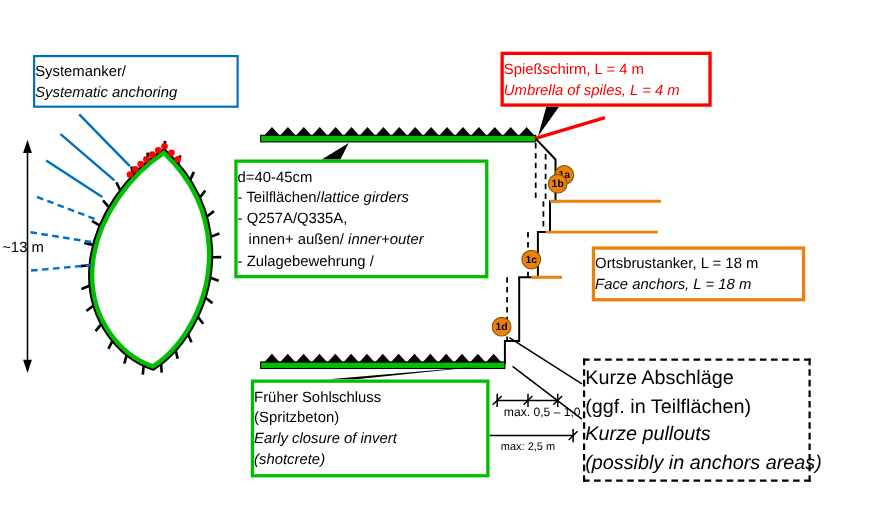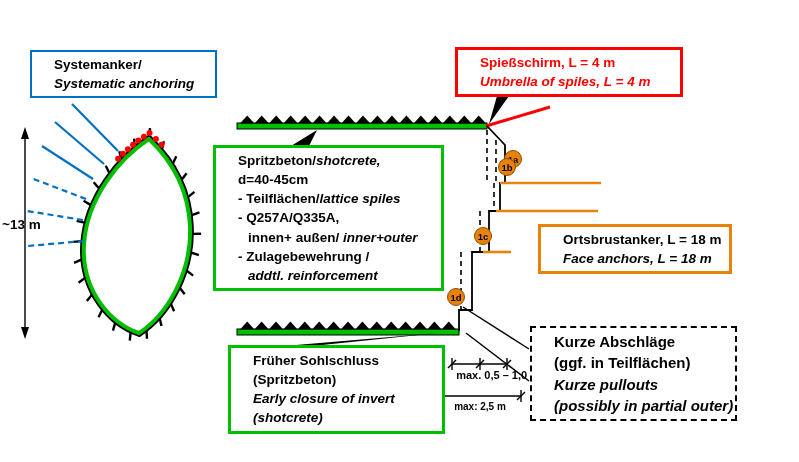--- a/index.html
+++ b/index.html
@@ -1,29 +1,29 @@
 <!DOCTYPE html>
 <html style="--green: #00bf00; --blue: #0070c0; --red: #ff0000; --orange: #e8820c; --black: #000000;"><head>
 <meta charset="utf-8">
 <style>
   html,body{margin:0;padding:0}
   body{font-family:"Liberation Sans",sans-serif;background:#fff}
   .canvas{position:relative;width:799px;height:462px;background:#fff;overflow:hidden}
   .layer{position:absolute;left:0;top:0}
-  .box{position:absolute;background:#fff;color:#000;font-weight:bold;font-size:13.5px;line-height:1.42;padding:3px 22px;box-sizing:border-box}
+  .box{position:absolute;background:#fff;color:#000;font-weight:normal;font-size:13.5px;line-height:1.42;padding:3px 0;box-sizing:border-box}
   .box .ln{white-space:nowrap}
   .i{font-style:italic}
   .ind{padding-left:10px}
   .blue-border{border:2.5px solid var(--blue,#0070c0)}
   .red-border{border:3px solid var(--red,#ff0000);color:var(--red,#ff0000)}
   .green-border{border:3px solid var(--green,#00bf00)}
   .orange-border{border:3px solid var(--orange,#e8820c)}
-  .dashed-border{border:2px dashed #000;font-size:15px}
+  .dashed-border{border:2px dashed #000;font-size:18px}
   .stage{position:absolute;width:18px;height:18px;border-radius:50%;background:var(--orange,#e8820c);border:1px solid #8a5200;display:flex;align-items:center;justify-content:center;font-size:9.5px;font-weight:bold;color:#000;box-sizing:border-box}
-  .lbl{position:absolute;font-weight:bold;color:#000}
+  .lbl{position:absolute;font-weight:normal;color:#000}
   
   .tick{stroke:#000;stroke-width:2.4}
   .dot{fill:var(--red,#ff0000)}
   .tri{fill:#000}
   .bar{fill:var(--green,#00bf00);stroke:#000;stroke-width:1}
   .dash{stroke:#000;stroke-width:1.6;stroke-dasharray:5 4;fill:none}
   .solid{stroke:#000;stroke-width:1.8;fill:none}
   .thin{stroke:#000;stroke-width:1.4;fill:none}
   .oline{stroke:var(--orange,#e8820c);stroke-width:2.6}
   .redline{stroke:var(--red,#ff0000);stroke-width:3}
@@ -189,52 +189,50 @@
 
   <div class="lbl" style="left:2px;top:217px;font-size:13.5px">~13 m</div>
   <div class="lbl" style="left:420px;top:369px;width:120px;text-align:right;font-size:11px">max. 0,5 – 1,0 m</div>
   <div class="lbl" style="left:430px;top:401px;width:100px;text-align:center;font-size:10px">max: 2,5 m</div>
 
   <div class="box blue-border" style="left:30px;top:50px;width:187px">
     <div class="ln">Systemanker/</div>
     <div class="ln i">Systematic anchoring</div>
   </div>
 
-  <div class="box red-border" style="left:455px;top:47px;width:228px">
+  <div class="box red-border" style="left:455px;top:47px;width:192px">
     <div class="ln">Spießschirm, L = 4 m</div>
     <div class="ln i">Umbrella of spiles, L = 4 m</div>
   </div>
 
   <div class="box green-border" style="left:213px;top:145px;width:231px">
-    <div class="ln"><span>Spritzbeton/</span><span class="i">shotcrete,</span></div>
     <div class="ln">d=40-45cm</div>
-    <div class="ln"><span>- Teilflächen/</span><span class="i">lattice spiles</span></div>
+    <div class="ln"><span>- Teilflächen/</span><span class="i">lattice girders</span></div>
     <div class="ln">- Q257A/Q335A,</div>
     <div class="ln ind"><span>innen+ außen/ </span><span class="i">inner+outer</span></div>
     <div class="ln">- Zulagebewehrung /</div>
-    <div class="ln ind i">addtl. reinforcement</div>
   </div>
 
   <div class="box orange-border" style="left:538px;top:224px;width:194px">
     <div class="ln">Ortsbrustanker, L = 18 m</div>
     <div class="ln i">Face anchors, L = 18 m</div>
   </div>
 
   <div class="box green-border" style="left:228px;top:345px;width:217px">
     <div class="ln">Früher Sohlschluss</div>
     <div class="ln">(Spritzbeton)</div>
     <div class="ln i">Early closure of invert</div>
     <div class="ln i">(shotcrete)</div>
   </div>
 
   <div class="box dashed-border" style="left:530px;top:326px;width:207px">
     <div class="ln">Kurze Abschläge</div>
     <div class="ln">(ggf. in Teilflächen)</div>
     <div class="ln i">Kurze pullouts</div>
-    <div class="ln i">(possibly in partial outer)</div>
+    <div class="ln i">(possibly in anchors areas)</div>
   </div>
 
   <div class="stage" style="left:504px;top:150px">1a</div>
   <div class="stage" style="left:498px;top:158px">1b</div>
   <div class="stage" style="left:474px;top:227px">1c</div>
   <div class="stage" style="left:447px;top:288px">1d</div>
 
 </div>
 
 </body></html>

